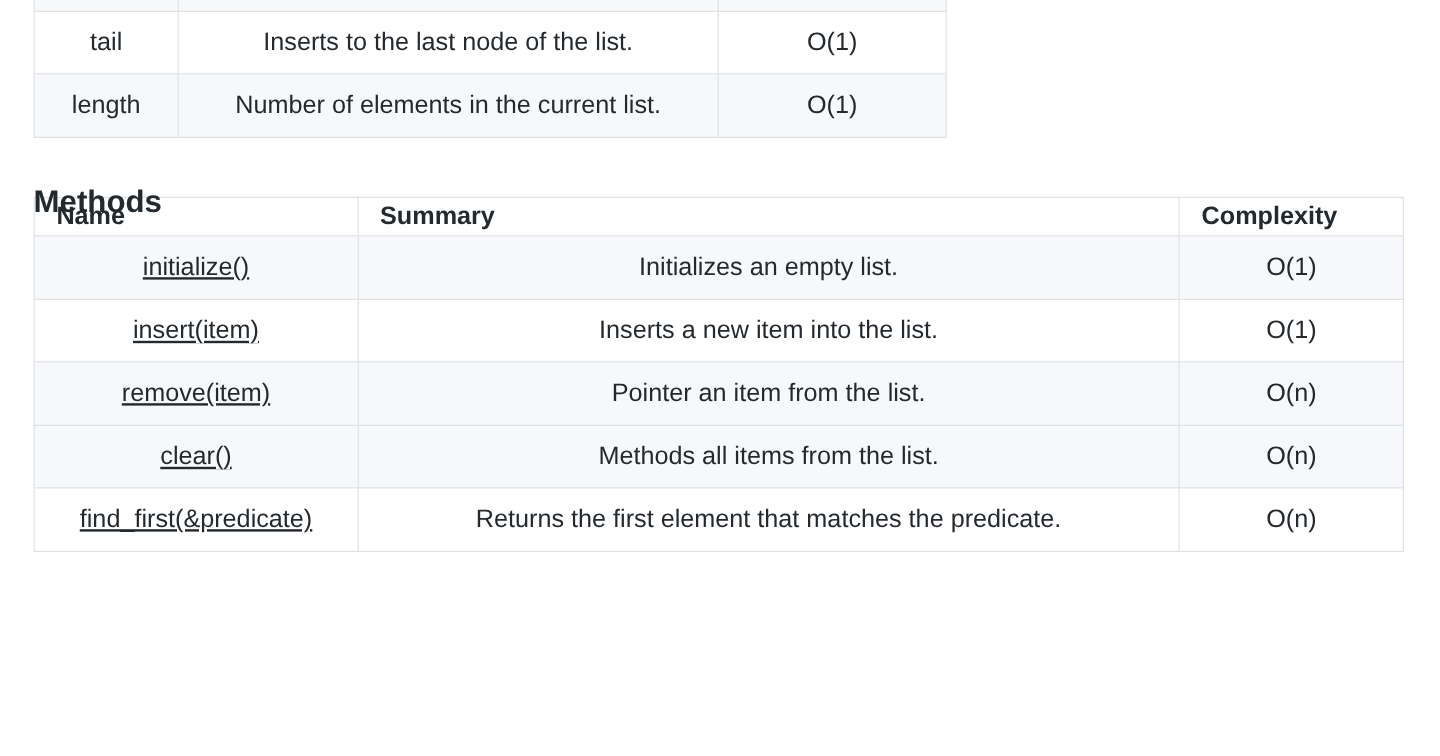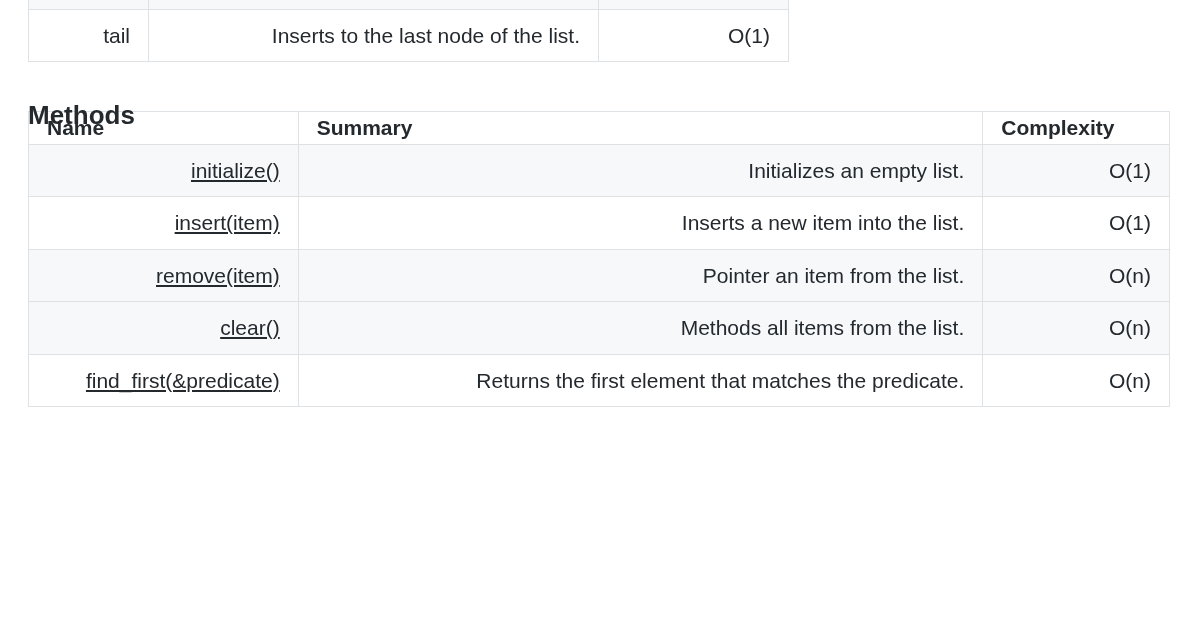--- a/index.html
+++ b/index.html
@@ -20,21 +20,21 @@
     position: relative;
   }
   
   .tbl {
     border-collapse: collapse;
     margin-top: -44px;
   }
   .tbl td, .tbl th {
     border: 1px solid #dfe2e5;
     padding: 10px 18px;
-    text-align: right;
+    text-align: center;
     font-weight: 400;
   }
   .tbl tr.alt { background: #f6f8fa; }
   .tbl.top td.c1 { width: 120px; }
   .tbl.top td.c2 { width: 450px; }
   .tbl.top td.c3 { width: 190px; }
   h3.section {
     font-size: 26px;
     font-weight: 600;
     margin: 34px 0 20px 0;
@@ -54,20 +54,25 @@
   <table class="tbl top">
     <tbody>
         <tr class="alt">
       <td class="c1"></td>
       <td class="c2"></td>
       <td class="c3" style="text-align:left;">&nbsp;</td>
     </tr>
     <tr>
       <td class="c1">tail</td>
       <td class="c2">Inserts to the last node of the list.</td>
+      <td class="c3">O(1)</td>
+    </tr>
+    <tr class="alt">
+      <td class="c1">length</td>
+      <td class="c2">Number of elements in the current list.</td>
       <td class="c3">O(1)</td>
     </tr>
   </tbody>
     </table>
 
   <h3 class="section">Methods</h3>
 
   <table class="tbl methods">
     <tbody>
         <tr>

